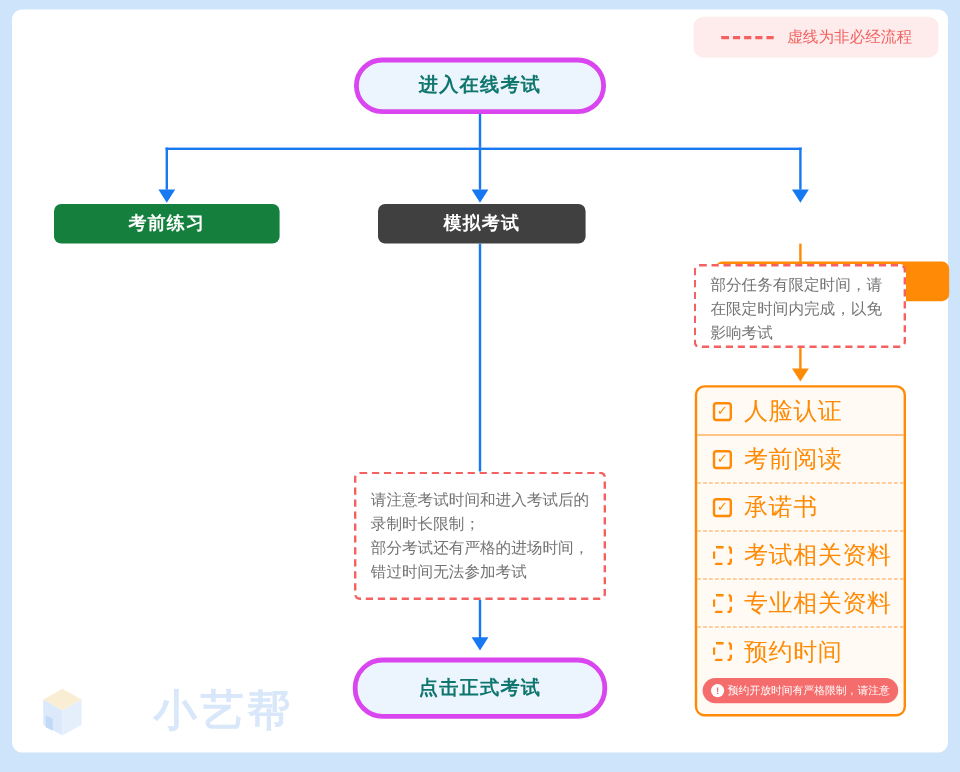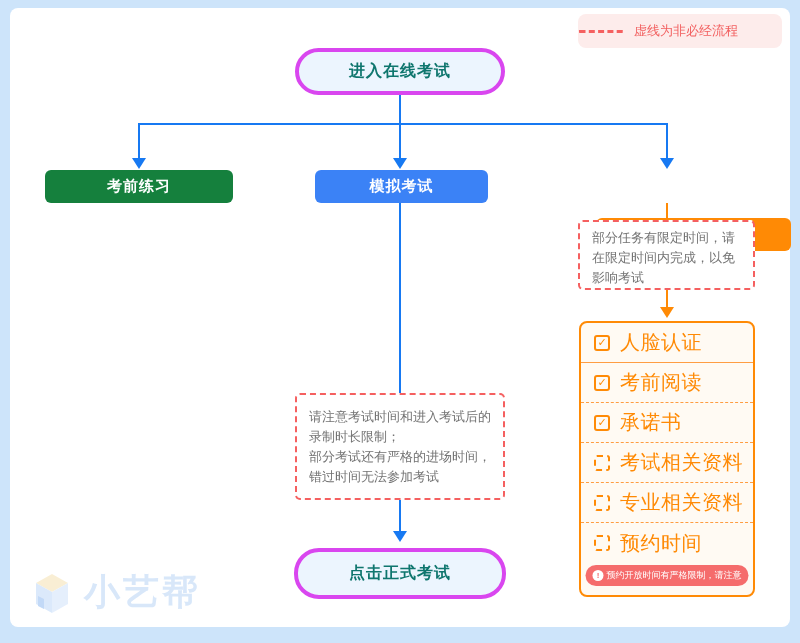--- a/index.html
+++ b/index.html
@@ -2,37 +2,37 @@
 <html><head>
 <meta charset="utf-8">
 <style>
   html,body{margin:0;padding:0;}
   body{font-family:"Liberation Sans","DejaVu Sans",sans-serif;}
   .stage{position:relative;width:800px;height:643px;background:#cde4fa;overflow:hidden;}
   .card{position:absolute;left:10px;top:8px;width:780px;height:619px;background:#ffffff;border-radius:8px;}
 
   
   .legend{position:absolute;left:578px;top:14px;width:204px;height:34px;background:#fdeceb;
-          border-radius:8px;display:flex;align-items:center;justify-content:flex-start;gap:10px;}
+          border-radius:8px;display:flex;align-items:center;justify-content:center;gap:10px;}
   .legend-dash{width:46px;height:0;border-top:3px dashed #f56060;border-radius:2px;}
   .legend-text{color:#f25f5f;font-size:13px;}
 
   
   .pill{position:absolute;border:4px solid #d946ef;background:#ecf5fe;color:#0f766e;
         font-size:16px;font-weight:bold;border-radius:25px;display:flex;align-items:center;
         justify-content:center;box-sizing:border-box;letter-spacing:1px;}
   .pill.start{left:295px;top:48px;width:210px;height:47px;}
   .pill.end{left:294px;top:548px;width:212px;height:51px;text-align:center;}
 
   
   .branch{position:absolute;top:170px;height:33px;border-radius:6px;color:#ffffff;
           font-size:15px;font-weight:bold;display:flex;align-items:center;justify-content:center;
           letter-spacing:1px;}
   .branch.purple{left:45px;width:188px;background:#15803d;}
-  .branch.green{left:315px;width:173px;background:#3b82f6;}
+  .branch.green{left:315px;width:173px;background:#404040;}
   .branch.orange{left:596px;width:195px;background:#ff8a05;margin-top:48px;}
 
   
   .line{position:absolute;background:#1779f2;}
   .line.orange{background:#ff8a05;}
   .arrow{position:absolute;width:0;height:0;border-left:7px solid transparent;border-right:7px solid transparent;}
   .arrow.blue{border-top:11px solid #1779f2;}
   .arrow.orangehead{border-top:11px solid #ff8a05;}
 
   
@@ -54,21 +54,21 @@
   .cb.dashed{border:2px dashed #ff8a05;}
   .task-label{color:#ff8a05;font-size:20px;letter-spacing:0.5px;}
   .task-warning{position:absolute;left:50%;transform:translateX(-50%);bottom:9px;height:21px;
                 background:#f56c6c;border-radius:11px;color:#ffffff;font-size:9px;display:inline-flex;
                 align-items:center;gap:3px;padding:0 7px;white-space:nowrap;}
   .warn-icon{width:11px;height:11px;border-radius:50%;background:#ffffff;color:#f56c6c;font-size:8px;
              font-weight:bold;display:flex;align-items:center;justify-content:center;flex:0 0 auto;}
 
   
   .logo{position:absolute;left:28px;top:568px;display:flex;align-items:center;gap:8px;opacity:0.75;}
-  .logo-text{font-size:36px;font-weight:bold;color:#cbdff8;letter-spacing:3px;}
+  .logo-text{font-size:36px;font-weight:bold;color:#cbdff8;letter-spacing:3px;margin-left:44px;}
 </style>
 </head>
 <body>
 
 <div class="stage">
   <div class="card"></div>
 
   <div class="legend">
     <span class="legend-dash"></span>
     <span class="legend-text">虚线为非必经流程</span>

